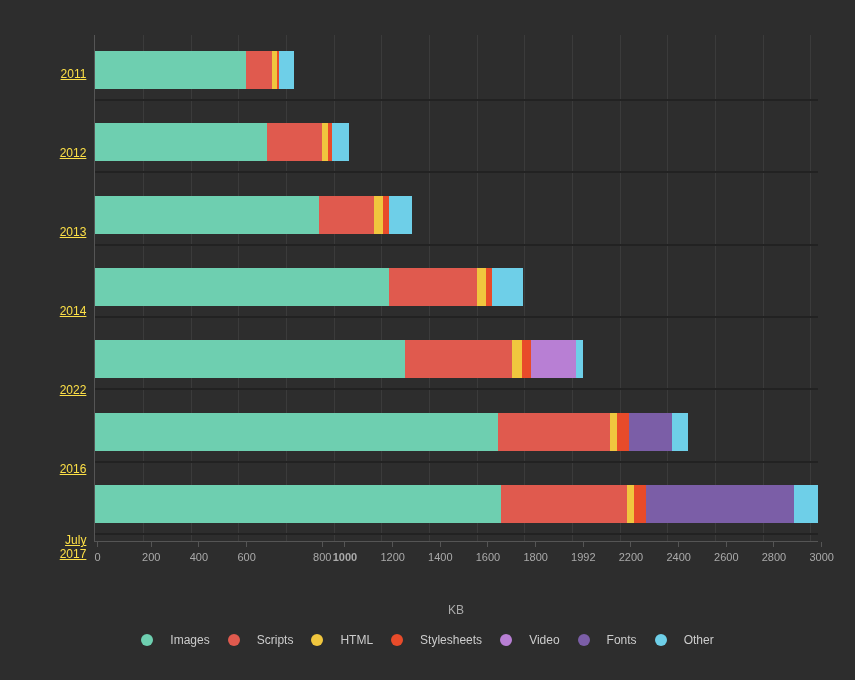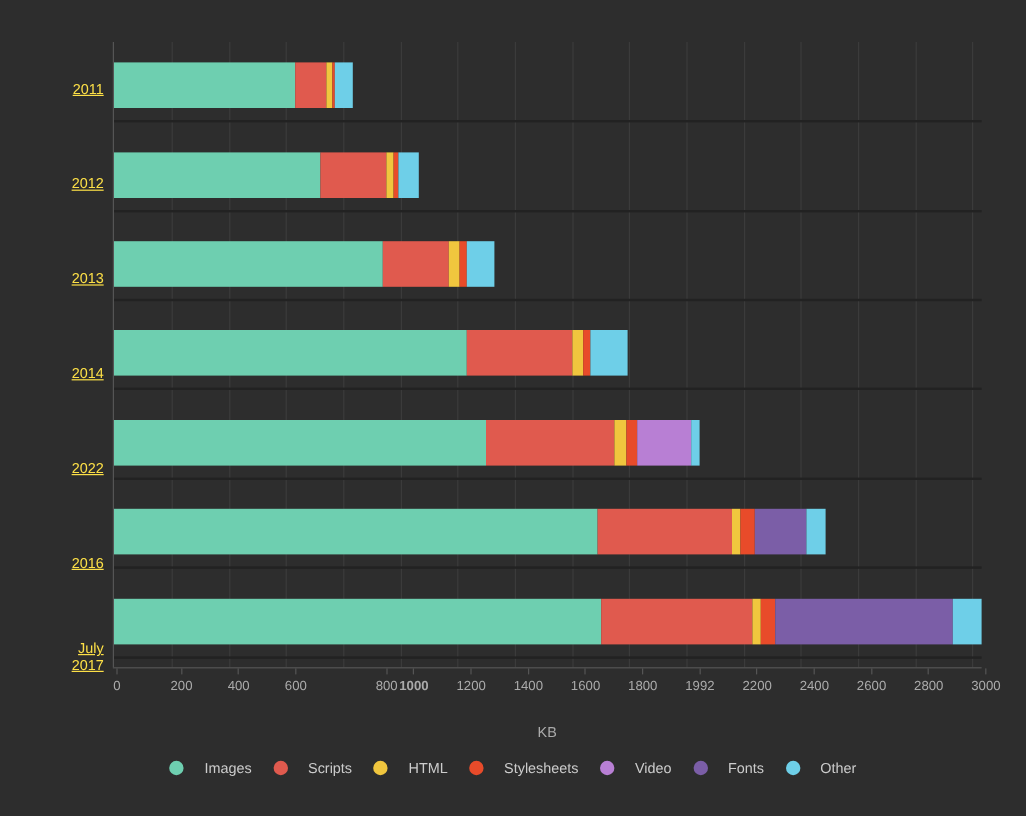--- a/index.html
+++ b/index.html
@@ -97,21 +97,21 @@
       height: 5px;
       background: #555;
     }
     .x-label {
       margin-top: 4px;
     }
     .kb-label {
       text-align: center;
       font-size: 12px;
       color: #aaa;
-      margin-top: 2px;
+      margin-top: 17px;
     }
     .legend {
       display: flex;
       flex-direction: row;
       justify-content: center;
       align-items: center;
       gap: 18px;
       flex-wrap: wrap;
       margin-top: 8px;
       padding: 8px 0;

